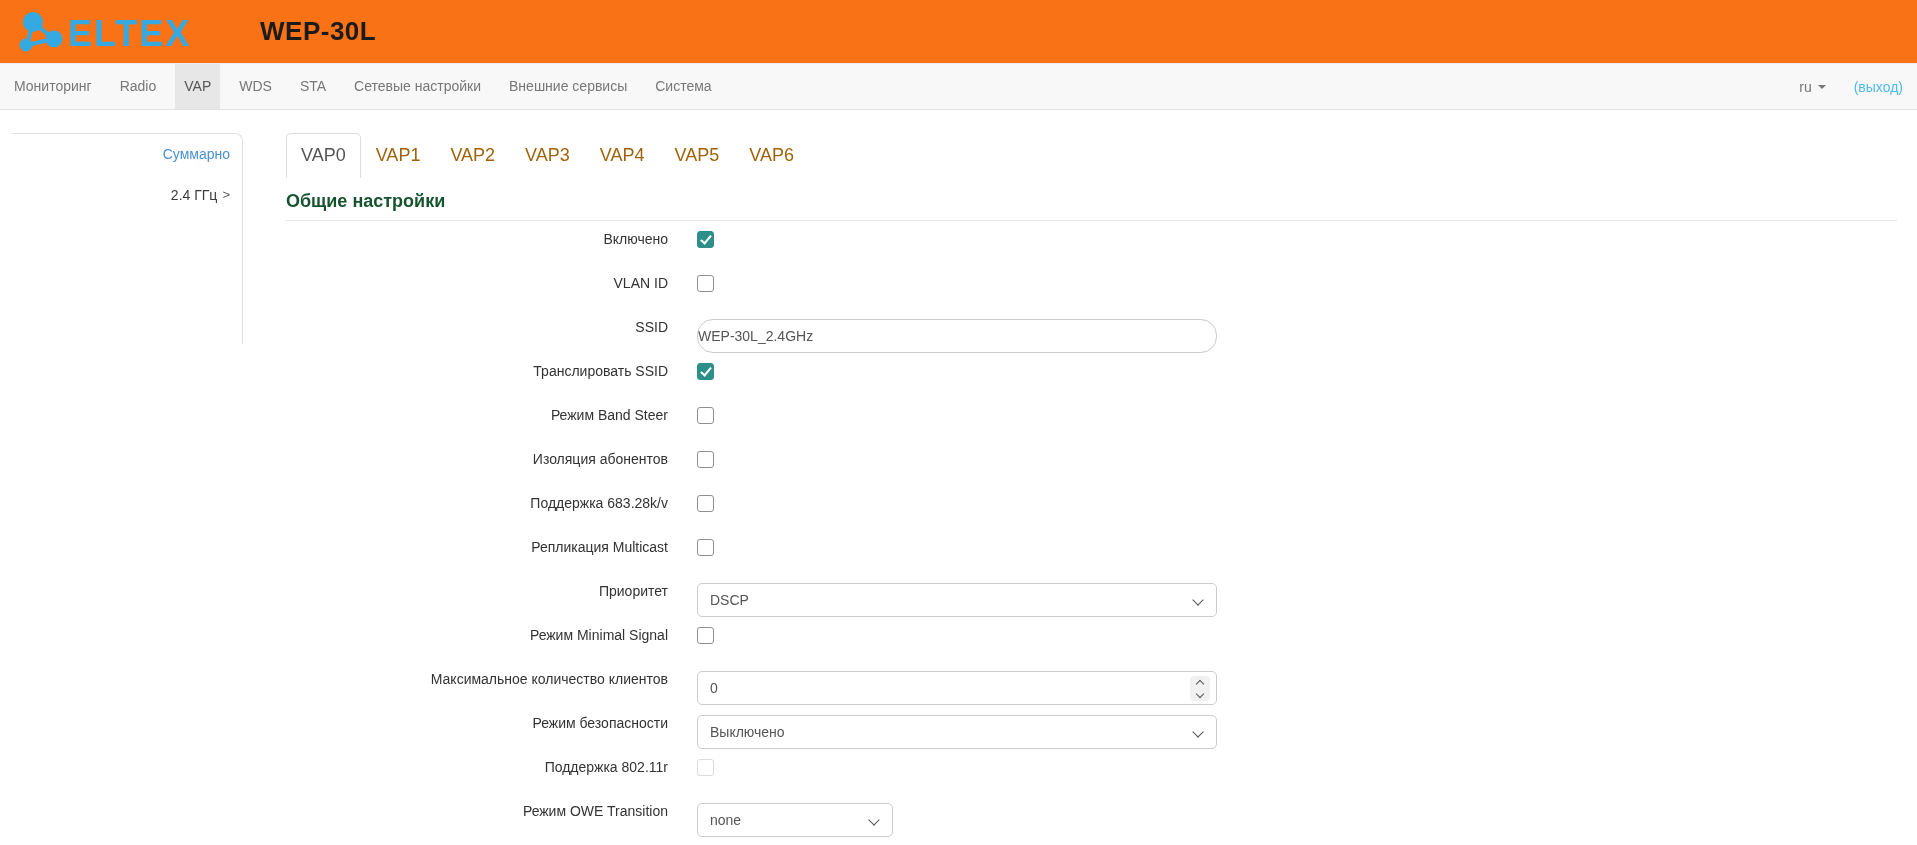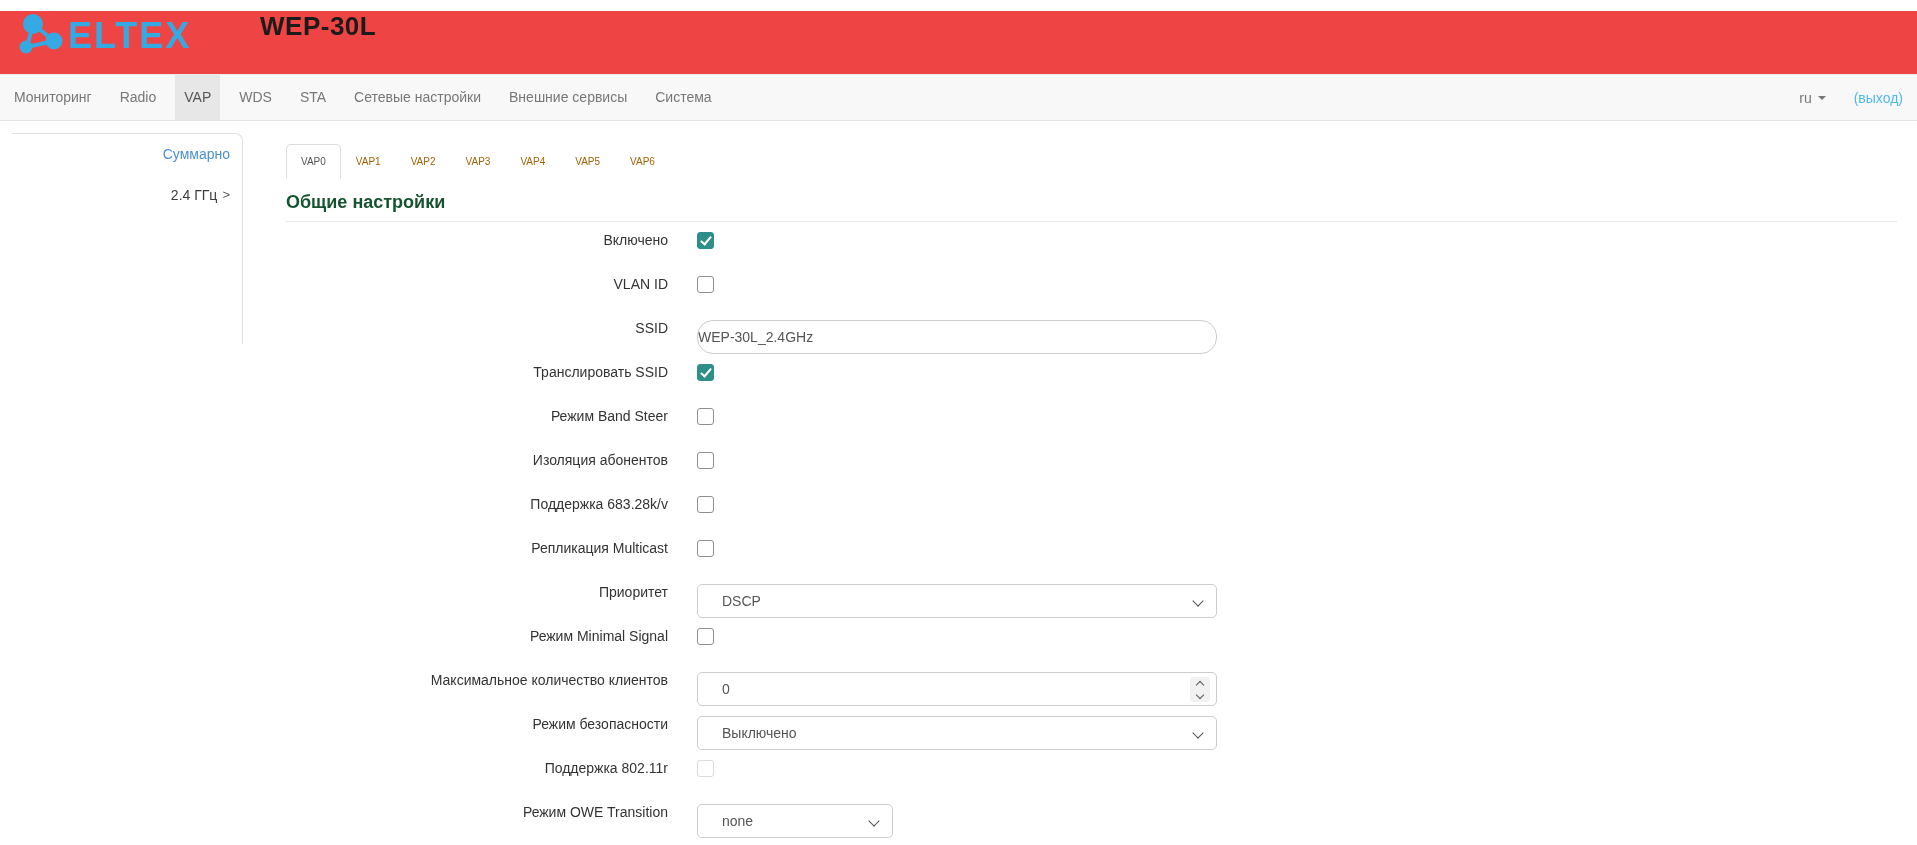--- a/index.html
+++ b/index.html
@@ -1,20 +1,20 @@
 <!DOCTYPE html>
 <html><head>
 <meta charset="utf-8">
 <style>
   html,body{margin:0;padding:0;background:#fff;}
   .page{width:1917px;height:845px;position:relative;overflow:hidden;background:#fff;
         font-family:"Liberation Sans",sans-serif;}
 
   
-  .header{height:63px;display:flex;align-items:flex-start;background:#ef4444;margin-top:11px;}
+  .header{height:63px;display:flex;align-items:center;background:#f97316;}
   .logo{margin-left:18px;display:flex;align-items:center;}
   .app-title{margin:0 0 0 62px;font-size:26px;font-weight:bold;color:#1b1b1b;letter-spacing:.5px;}
 
   
   .navbar{height:47px;background:#f8f8f8;border-top:1px solid #ececec;border-bottom:1px solid #e3e3e3;
           display:flex;align-items:stretch;position:relative;box-sizing:border-box;}
   .navbar ul{list-style:none;margin:0;padding:0;display:flex;}
   .nav-item{padding:0 9px;margin:0 5px;font-size:14px;color:#777;line-height:45px;cursor:pointer;white-space:nowrap;}
   .nav-item.active{background:#e7e7e7;color:#555;}
   .nav-right{position:absolute;right:14px;top:0;height:45px;display:flex;align-items:center;gap:28px;}
@@ -27,21 +27,21 @@
   .sidebar{position:absolute;left:12px;top:133px;width:230px;height:210px;
            border-top:1px solid #e2e2e2;border-right:1px solid #e2e2e2;border-top-right-radius:8px;}
   .sidebar ul{list-style:none;margin:-1px 0 0;padding:0;}
   .side-item{height:41px;display:flex;align-items:center;justify-content:flex-end;
              padding-right:12px;font-size:14px;color:#4a90d2;cursor:pointer;}
   .side-item.active{color:#3c3c3c;cursor:default;}
   .side-chev{margin-left:5px;color:#5c5c5c;font-size:13px;}
 
   
   .main{margin:0 20px 0 286px;}
-  .tabs{list-style:none;display:flex;margin:23px 0 0;padding:0;font-size:10px;}
+  .tabs{list-style:none;display:flex;margin:23px 0 0;padding:0;font-size:18px;}
   .tab{padding:11px 14px;color:#a16207;cursor:pointer;border:1px solid transparent;}
   .tab.active{color:#555;background:#fff;border:1px solid #ddd;border-bottom-color:transparent;
               border-radius:5px 5px 0 0;cursor:default;}
   .section-title{margin:13px 0 0;font-size:18px;font-weight:700;color:#14532d;}
   .divider{border:none;border-top:1px solid #e7e7e7;margin:8px 0 0;}
 
   
   .form{margin-top:10px;}
   .form-group{display:flex;align-items:flex-start;min-height:34px;margin-bottom:10px;}
   .control-label{width:382px;text-align:right;margin-right:29px;font-size:14px;color:#333;flex:none;}
@@ -50,21 +50,21 @@
   .checkbox{width:17px;height:17px;box-sizing:border-box;border:1px solid #8f8f8f;border-radius:3px;
             background:#fff;position:relative;cursor:pointer;display:inline-block;}
   .checkbox.checked{background:#2d8e8a;border-color:#2d8e8a;}
   .checkbox.checked::after{content:'';position:absolute;left:5px;top:1px;width:4px;height:9px;
             border:solid #fff;border-width:0 2px 2px 0;transform:rotate(40deg);}
   .checkbox.disabled{border-color:#dcdcdc;cursor:default;}
 
   .form-control{box-sizing:border-box;width:520px;height:34px;border:1px solid #ccc;border-radius:5px;
                 font-family:"Liberation Sans",sans-serif;font-size:14px;color:#555;background:#fff;}
   input.form-control{padding:0 0;outline:none;border-radius:16px;}
-  .selwrap,.numwrap{display:flex;align-items:center;padding:0 24px;position:relative;cursor:pointer;}
+  .selwrap,.numwrap{display:flex;align-items:center;padding:0 12px;position:relative;cursor:pointer;}
   .selwrap.narrow{width:196px;}
   .sel-chev{position:absolute;right:14px;top:12px;width:7px;height:7px;
             border-right:1.6px solid #555;border-bottom:1.6px solid #555;transform:rotate(45deg);}
   .spinner{position:absolute;right:6px;top:4px;width:20px;height:25px;background:#f1f1f1;border-radius:4px;
            display:flex;flex-direction:column;align-items:center;justify-content:center;gap:4px;cursor:pointer;}
   .chev{width:5px;height:5px;border-left:1.5px solid #555;border-top:1.5px solid #555;display:block;}
   .chev.up{transform:rotate(45deg);margin-top:2px;}
   .chev.dn{transform:rotate(225deg);margin-bottom:2px;}
 </style>
 </head>

